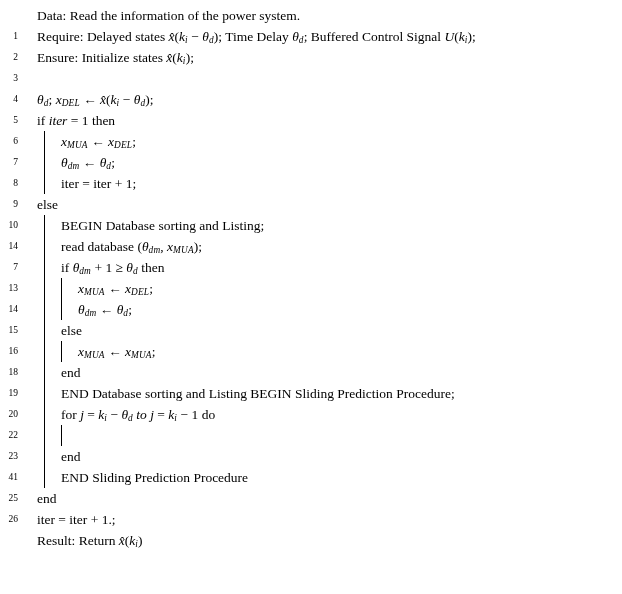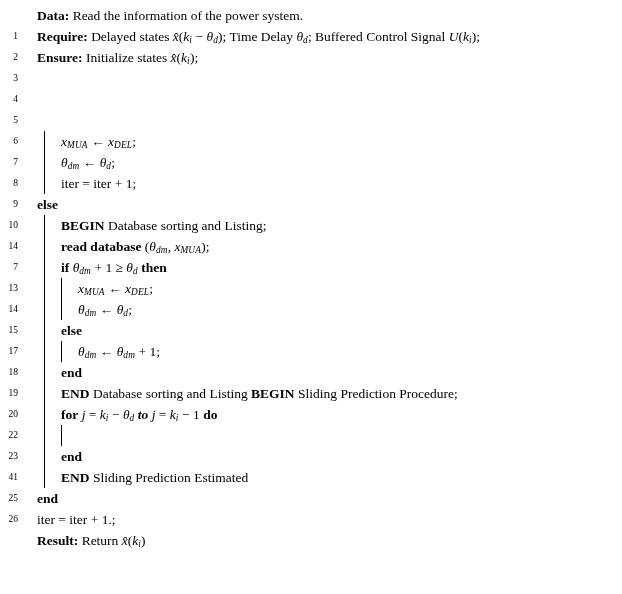--- a/index.html
+++ b/index.html
@@ -29,21 +29,21 @@
     font-size: 9.5px;
     line-height: 21px;
     color: #000;
   }
   .bar {
     flex: 0 0 17px;
     border-left: 1px solid #000;
   }
   .bar.first { margin-left: 7px; }
   .content { flex: 0 1 auto; }
-  .b { font-weight: bold; }
+  .b { font-weight: normal; }
   .i { font-style: italic; }
   .sub {
     font-size: 69%;
     font-style: italic;
     vertical-align: -0.22em;
     letter-spacing: 0.2px;
   }
 </style>
 </head>
 <body>
@@ -59,23 +59,25 @@
     </div>
     <div class="line">
       <span class="num">2</span>
       <span class="content"><span class="b">Ensure:</span><span> Initialize states </span><span class="i">x̂</span><span>(</span><span class="i">k</span><span class="sub">i</span><span>);</span></span>
     </div>
     <div class="line">
       <span class="num">3</span>
     </div>
     <div class="line">
       <span class="num">4</span>
+      <span class="content"><span class="i">θ</span><span class="sub">d</span><span>; </span><span class="i">x</span><span class="sub">DEL</span><span> ← </span><span class="i">x̂</span><span>(</span><span class="i">k</span><span class="sub">i</span><span> − </span><span class="i">θ</span><span class="sub">d</span><span>);</span></span>
     </div>
     <div class="line">
       <span class="num">5</span>
+      <span class="content"><span class="b">if</span><span> </span><span class="i">iter</span><span> = 1 </span><span class="b">then</span></span>
     </div>
     <div class="line">
       <span class="num">6</span>
       <span class="bar first"></span>
       <span class="content"><span class="i">x</span><span class="sub">MUA</span><span> ← </span><span class="i">x</span><span class="sub">DEL</span><span>;</span></span>
     </div>
     <div class="line">
       <span class="num">7</span>
       <span class="bar first"></span>
       <span class="content"><span class="i">θ</span><span class="sub">dm</span><span> ← </span><span class="i">θ</span><span class="sub">d</span><span>;</span></span>
@@ -115,24 +117,24 @@
       <span class="bar first"></span>
       <span class="bar"></span>
       <span class="content"><span class="i">θ</span><span class="sub">dm</span><span> ← </span><span class="i">θ</span><span class="sub">d</span><span>;</span></span>
     </div>
     <div class="line">
       <span class="num">15</span>
       <span class="bar first"></span>
       <span class="content"><span class="b">else</span></span>
     </div>
     <div class="line">
-      <span class="num">17</span>
+      <span class="num">16</span>
       <span class="bar first"></span>
       <span class="bar"></span>
-      <span class="content"><span class="i">θ</span><span class="sub">dm</span><span> ← </span><span class="i">θ</span><span class="sub">dm</span><span> + 1;</span></span>
+      <span class="content"><span class="i">x</span><span class="sub">MUA</span><span> ← </span><span class="i">x</span><span class="sub">MUA</span><span>;</span></span>
     </div>
     <div class="line">
       <span class="num">18</span>
       <span class="bar first"></span>
       <span class="content"><span class="b">end</span></span>
     </div>
     <div class="line">
       <span class="num">19</span>
       <span class="bar first"></span>
       <span class="content"><span class="b">END</span><span> Database sorting and Listing </span><span class="b">BEGIN</span><span> Sliding Prediction Procedure;</span></span>
@@ -148,21 +150,21 @@
       <span class="bar"></span>
     </div>
     <div class="line">
       <span class="num">23</span>
       <span class="bar first"></span>
       <span class="content"><span class="b">end</span></span>
     </div>
     <div class="line">
       <span class="num">41</span>
       <span class="bar first"></span>
-      <span class="content"><span class="b">END</span><span> Sliding Prediction Estimated</span></span>
+      <span class="content"><span class="b">END</span><span> Sliding Prediction Procedure</span></span>
     </div>
     <div class="line">
       <span class="num">25</span>
       <span class="content"><span class="b">end</span></span>
     </div>
     <div class="line">
       <span class="num">26</span>
       <span class="content"><span>iter = iter + 1.;</span></span>
     </div>
     <div class="line">

